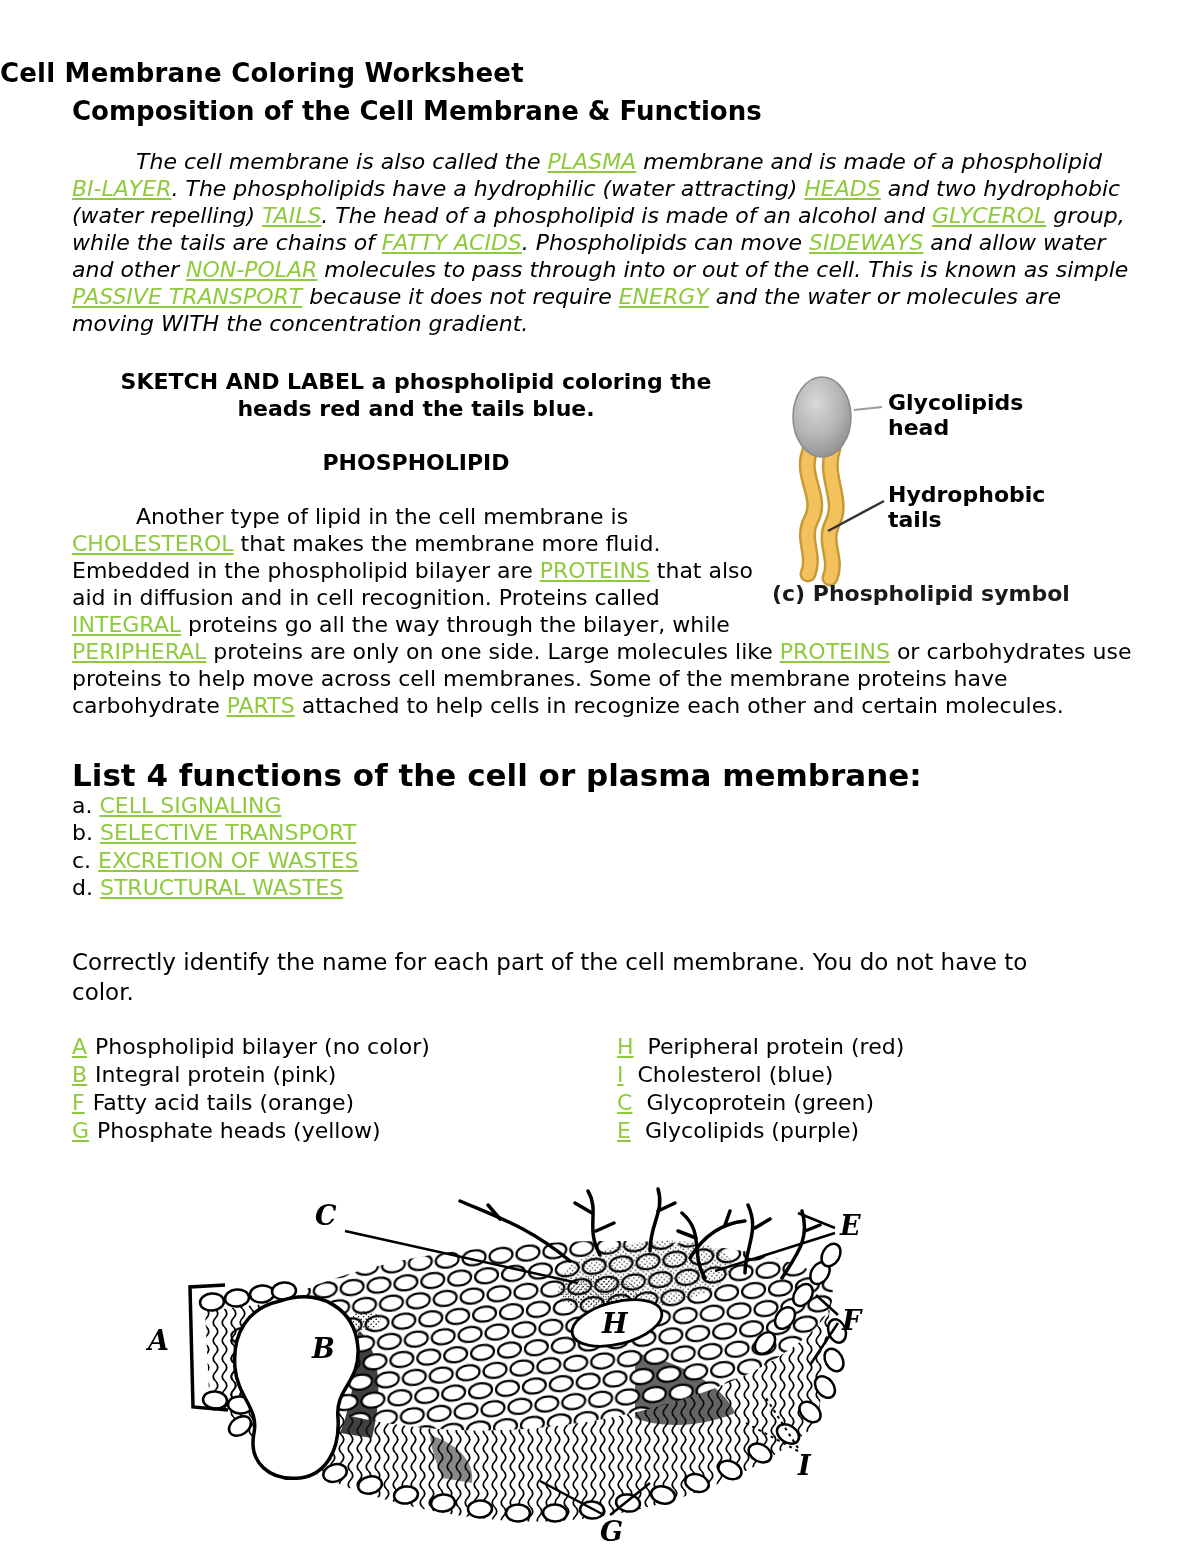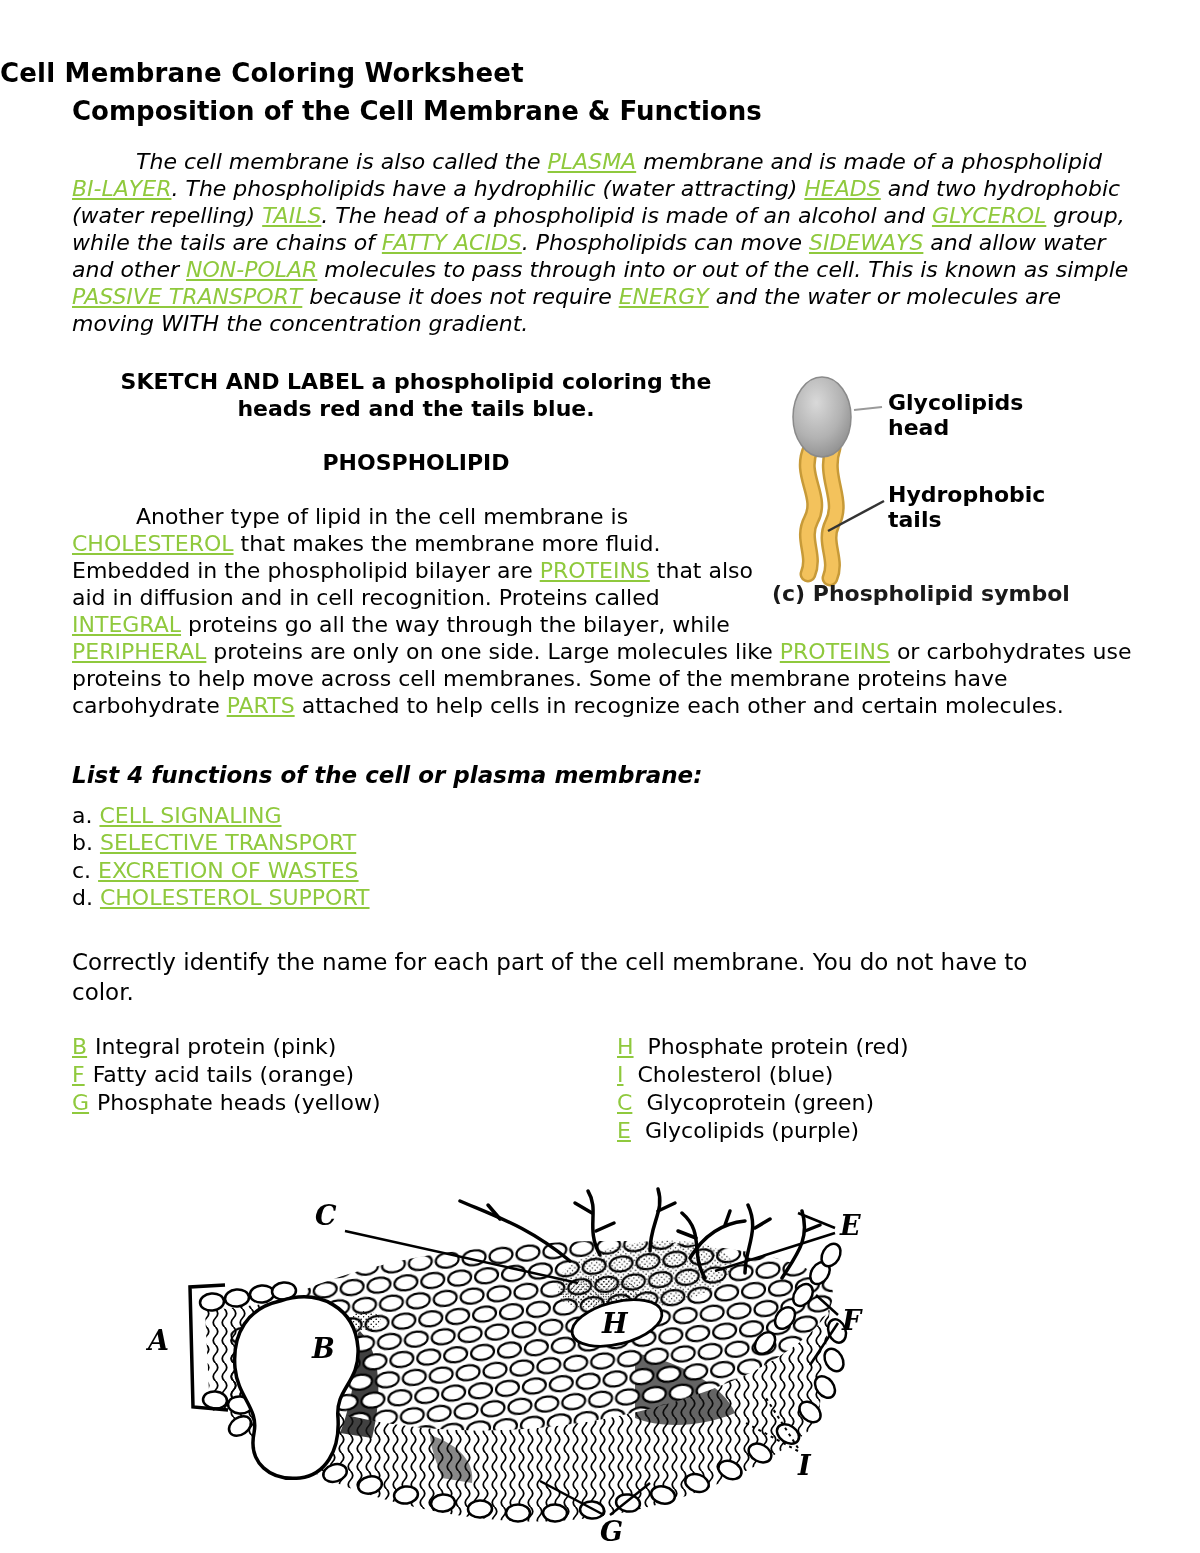--- a/index.html
+++ b/index.html
@@ -14,21 +14,21 @@
   .subtitle{top:96px;left:72px;width:1060px;font-size:26px;font-weight:bold;}
   .intro{top:148px;left:72px;width:1062px;font-size:22px;line-height:27px;text-indent:64px;font-weight:500;font-style:italic;}
   .mid{top:368px;left:72px;width:1062px;font-size:22px;line-height:27px;}
   .figwrap{float:right;width:364px;height:248px;margin-left:10px;margin-bottom:4px;position:relative;}
   .figlabel{position:absolute;font-size:22px;font-weight:bold;line-height:25px;width:160px;}
   .figcaption{position:absolute;left:2px;top:212px;font-size:22px;font-weight:bold;color:#1a1a1a;white-space:nowrap;}
   .centerline{text-align:center;font-weight:bold;}
   .midpara{margin-top:27px;text-indent:64px;}
   .gap{height:27px;}
   .functions{top:762px;left:72px;width:1060px;font-size:22px;line-height:27.5px;}
-  .functions .hd{font-weight:bold;font-size:23px;margin-bottom:12px;font-style:italic;}
+  .functions .hd{font-weight:bold;font-size:31px;margin-bottom:2px;}
   .identify{top:947px;left:72px;width:1062px;font-size:23px;line-height:31px;}
   .identify .hd{font-weight:normal;line-height:30px;margin-bottom:20px;width:1020px;}
   .idgrid{position:relative;margin-top:26px;font-size:22px;line-height:28px;}
   .idcol{position:absolute;top:0;}
   .idcol.left{left:0;width:520px;}
   .idcol.right{left:545px;width:500px;}
   .iditem .g{margin-right:8px;}
   .idcol.right .iditem .g{margin-right:14px;}
   .diagram{top:1183px;left:130px;width:760px;height:368px;}
   svg text.dl{font-family:"DejaVu Serif","Liberation Serif",serif;font-weight:bold;font-style:italic;font-size:27px;fill:#000;}
@@ -75,33 +75,34 @@
   <div class="centerline">PHOSPHOLIPID</div>
 
   <div class="midpara"><span>Another type of lipid in the cell membrane is </span><span class="g">CHOLESTEROL</span><span> that makes the membrane more fluid. Embedded in the phospholipid bilayer are </span><span class="g">PROTEINS</span><span> that also aid in diffusion and in cell recognition. Proteins called </span><span class="g">INTEGRAL</span><span> proteins go all the way through the bilayer, while </span><span class="g">PERIPHERAL</span><span> proteins are only on one side. Large molecules like </span><span class="g">PROTEINS</span><span> or carbohydrates use proteins to help move across cell membranes. Some of the membrane proteins have carbohydrate </span><span class="g">PARTS</span><span> attached to help cells in recognize each other and certain molecules.</span></div>
 </div>
 
 <div class="abs functions">
   <div class="hd">List 4 functions of the cell or plasma membrane:</div>
   <div><span>a. </span><span class="g">CELL SIGNALING</span></div>
   <div><span>b. </span><span class="g">SELECTIVE TRANSPORT</span></div>
   <div><span>c. </span><span class="g">EXCRETION OF WASTES</span></div>
-  <div><span>d. </span><span class="g">CHOLESTEROL SUPPORT</span></div>
+  <div><span>d. </span><span class="g">STRUCTURAL WASTES</span></div>
 </div>
 
 <div class="abs identify">
   <div class="hd">Correctly identify the name for each part of the cell membrane. You do not have to color.</div>
   <div class="idgrid">
     <div class="idcol left">
+      <div class="iditem"><span class="g">A</span><span>Phospholipid bilayer (no color)</span></div>
       <div class="iditem"><span class="g">B</span><span>Integral protein (pink)</span></div>
       <div class="iditem"><span class="g">F</span><span>Fatty acid tails (orange)</span></div>
       <div class="iditem"><span class="g">G</span><span>Phosphate heads (yellow)</span></div>
     </div>
     <div class="idcol right">
-      <div class="iditem"><span class="g">H</span><span>Phosphate protein (red)</span></div>
+      <div class="iditem"><span class="g">H</span><span>Peripheral protein (red)</span></div>
       <div class="iditem"><span class="g">I</span><span>Cholesterol (blue)</span></div>
       <div class="iditem"><span class="g">C</span><span>Glycoprotein (green)</span></div>
       <div class="iditem"><span class="g">E</span><span>Glycolipids (purple)</span></div>
     </div>
   </div>
 </div>
 
 <div class="abs diagram">
 <svg width="760" height="368" viewBox="0 0 760 368">
   <defs>

